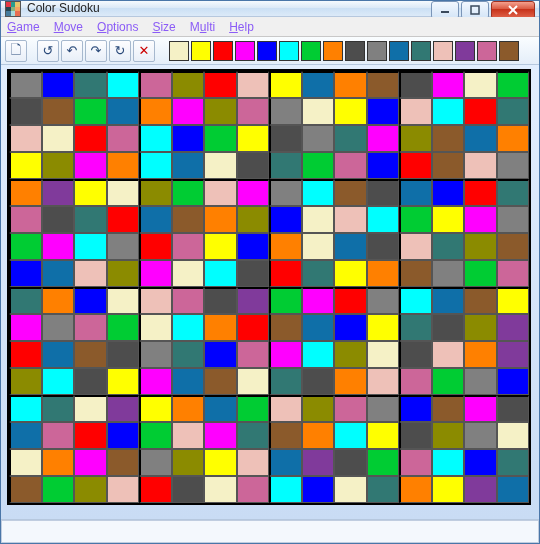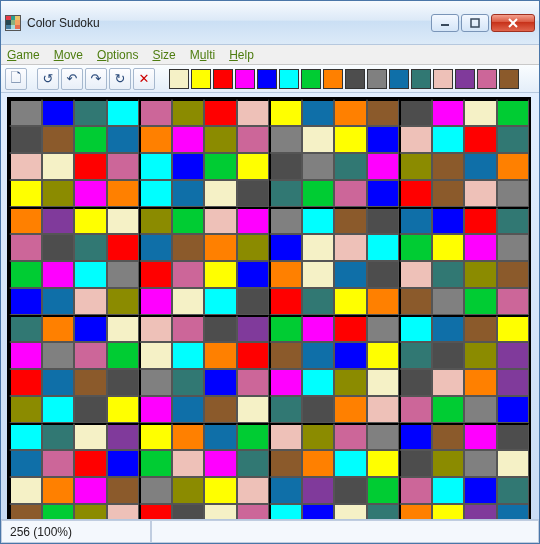--- a/index.html
+++ b/index.html
@@ -13,25 +13,24 @@
   }
   .window {
     width: 540px;
     height: 544px;
     border: 1px solid #4a76a8;
     background: #eef4fb;
     display: flex;
     flex-direction: column;
   }
   .titlebar {
-    height: 44px;
+    height: 16px;
     background: linear-gradient(to bottom, #f6fafe 0%, #dce9f7 45%, #cadff4 46%, #dceaf8 100%);
     border-bottom: 1px solid #b6c8de;
     display: flex;
-    align-items: center;
     padding: 0 4px;
   }
   .app-icon {
     width: 16px; height: 16px;
     margin-right: 6px;
     display: grid;
     grid-template-columns: repeat(3, 1fr);
     grid-template-rows: repeat(3, 1fr);
     gap: 0;
     border: 1px solid #555;
@@ -62,21 +61,21 @@
     height: 20px;
     background: #f0f0f0;
     border-bottom: 1px solid #c8c8c8;
     display: flex;
     align-items: center;
     padding: 0 6px;
     gap: 14px;
   }
   .menu-item {
     font-size: 12px;
-    color: #4d7c0f;
+    color: #8b5cf6;
     cursor: pointer;
   }
   .menu-item .mn { text-decoration: underline; }
   .toolbar {
     height: 28px;
     background: linear-gradient(to bottom, #fafdff, #e4eef9);
     border-bottom: 1px solid #b6c8de;
     display: flex;
     align-items: center;
     padding: 0 4px;
@@ -470,16 +469,15 @@
         <div class="cell" style="background: rgb(245, 241, 198);"></div>
         <div class="cell" style="background: rgb(49, 120, 115);"></div>
         <div class="cell bl" style="background: rgb(255, 128, 0);"></div>
         <div class="cell" style="background: rgb(255, 255, 0);"></div>
         <div class="cell" style="background: rgb(128, 58, 155);"></div>
         <div class="cell" style="background: rgb(15, 111, 168);"></div>
       </div>
   </div>
 
   <div class="statusbar">
-    <div class="status-pane" style="width:150px">256  (100%)</div>
     <div class="status-pane" style="flex:1"></div>
   </div>
 </div>
 
 </body></html>

